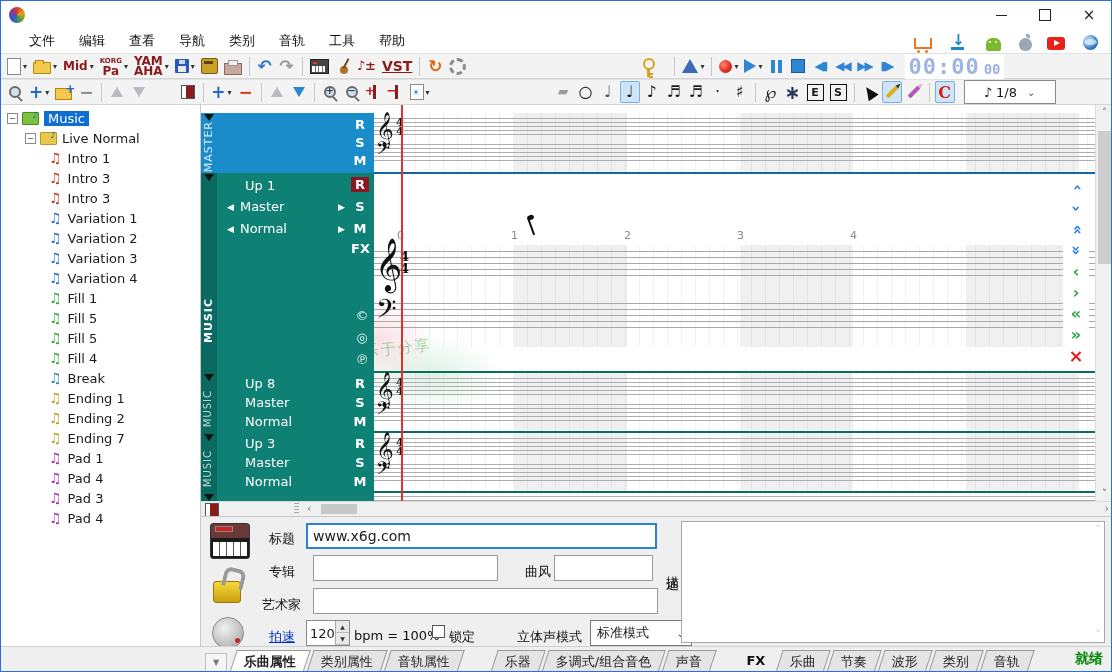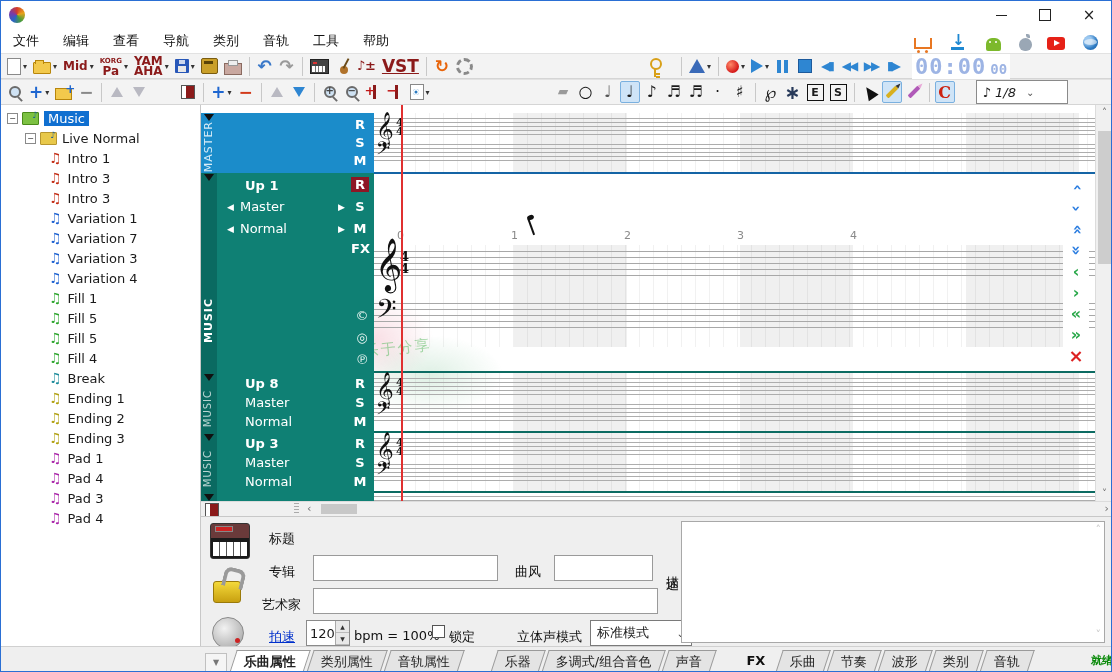--- a/index.html
+++ b/index.html
@@ -9,21 +9,21 @@
   
   .titlebar{position:absolute;left:0;top:0;right:0;height:28px;background:#fff;display:flex;align-items:center;}
   .appicon{width:16px;height:16px;border-radius:50%;margin:0 9px 0 8px;
            background:conic-gradient(#d43a2a,#e8a21a,#4a9e3a,#2a62c8,#7a3aa8,#d43a2a);}
   .apptitle{font-size:13px;color:#111;}
   .winbtns{margin-left:auto;display:flex;height:28px;}
   .winbtn{width:44px;height:28px;display:flex;align-items:center;justify-content:center;font-size:15px;color:#222;}
   .winbtn .sq{width:10px;height:10px;border:1px solid #222;}
   .winbtn .mn{width:11px;height:1px;background:#222;display:block;}
   
-  .menubar{position:absolute;left:0;top:28px;right:0;height:24px;background:#fff;display:flex;align-items:center;padding-left:0;}
+  .menubar{position:absolute;left:0;top:28px;right:0;height:24px;background:#fff;display:flex;align-items:center;padding-left:16px;}
   .menu-item{padding:0 12px;font-size:13px;color:#111;}
   .quicklinks{margin-left:auto;display:flex;align-items:center;gap:17px;padding-right:14px;}
   .qk{width:19px;height:17px;position:relative;display:inline-block;}
   .qk-cart{border-bottom:2px solid #e87722;border-left:2px solid #e87722;border-right:2px solid #e87722;height:9px;width:14px;top:2px;}
   .qk-cart::after{content:"";position:absolute;left:1px;bottom:-6px;width:3px;height:3px;border-radius:50%;background:#e87722;box-shadow:8px 0 0 #e87722;}
   .qk-dl{color:#1e88d2;font-weight:bold;font-size:15px;line-height:15px;text-align:center;}
   .qk-dl::after{content:"";position:absolute;left:2px;bottom:0px;width:13px;height:3px;background:#1e88d2;}
   .qk-android{width:15px;height:13px;background:#7cb92c;border-radius:6px 6px 2px 2px;top:3px;left:1px;}
   .qk-android::after{content:"";position:absolute;top:3px;left:3px;width:2px;height:2px;border-radius:50%;background:#fff;box-shadow:6px 0 0 #fff;}
   .qk-apple{width:13px;height:13px;background:#9aa7b5;border-radius:50% 50% 46% 46%;top:3px;left:2px;}
@@ -100,41 +100,41 @@
   .clock .small{font-size:14px;margin-left:4px;}
   .notebtn{font-size:15px;}
   .halfnote{color:#555;}
   .boxletter{width:15px;height:15px;border:1.5px solid #111;display:inline-flex;align-items:center;justify-content:center;font-size:11px;font-weight:bold;}
   .cursor-tri{width:0;height:0;border-left:6px solid transparent;border-right:6px solid transparent;border-bottom:13px solid #111;transform:rotate(-35deg);}
   .pencil{width:14px;height:4px;background:#d8b020;transform:rotate(-45deg);border-radius:1px;position:relative;}
   .pencil::after{content:"";position:absolute;right:-5px;top:0;border-left:5px solid #333;border-top:2px solid transparent;border-bottom:2px solid transparent;}
   .pencil.eraser{background:#b05ab8;}
   .pencil.eraser::after{border-left-color:#e8a8d8;}
   .magnet{color:#cc2211;font-weight:bold;font-size:16px;font-family:"DejaVu Serif",serif;}
-  .gridcombo{display:inline-flex;align-items:center;background:#fff;border:1px solid #8a8a8a;height:22px;padding:0 6px;margin-left:20px;min-width:78px;justify-content:flex-start;font-style:italic;}
+  .gridcombo{display:inline-flex;align-items:center;background:#fff;border:1px solid #8a8a8a;height:22px;padding:0 6px;margin-left:8px;min-width:78px;justify-content:center;}
   .gridcombo .chev{color:#555;font-size:10px;margin-left:10px;}
   
   .tree{position:absolute;left:0;top:104px;width:200px;height:541px;background:#fff;border-right:1px solid #c8c8c8;box-sizing:border-box;padding-top:3px;overflow:hidden;}
   .trow{height:20px;display:flex;align-items:center;white-space:nowrap;}
   .expander{width:9px;height:9px;border:1px solid #8a8a8a;background:#fff;display:inline-flex;align-items:center;justify-content:center;font-size:8px;line-height:7px;color:#333;margin-right:4px;flex:none;}
   .foldericon{width:15px;height:11px;border-radius:1px;margin-right:5px;position:relative;flex:none;}
   .folder-green{background:#7cc142;border:1px solid #4a8a1a;}
   .folder-gold{background:#e8c84a;border:1px solid #b8962e;}
   .foldericon::after{content:"♪";position:absolute;right:0px;top:-3px;font-size:9px;color:#145a9c;}
   .tnote{font-size:14px;margin-right:6px;flex:none;}
   .sel-label{background:#0f6fd0;color:#fff;padding:0 4px;}
   
   .trackcol{position:absolute;left:200px;top:104px;width:173px;height:396px;background:#fff;}
   .thdr{position:absolute;left:0;width:173px;box-sizing:border-box;}
   .thdr .strip{position:absolute;left:0;top:0;bottom:0;width:16px;}
   .vtext{position:absolute;left:1px;writing-mode:vertical-rl;transform:rotate(180deg);font-size:11px;letter-spacing:1px;font-weight:bold;}
   .collapse-tri{position:absolute;left:3px;top:1px;width:0;height:0;border-left:5px solid transparent;border-right:5px solid transparent;border-top:7px solid #111;}
   .rsm{position:absolute;right:5px;color:#fff;font-weight:bold;font-size:13px;text-align:center;width:18px;}
   .rbadge{background:#8d1624;}
-  .tname{position:absolute;left:44px;color:#fff;font-weight:bold;font-size:13px;}
+  .tname{position:absolute;left:44px;color:#fff;font-weight:normal;font-size:13px;}
   .tsel{position:absolute;left:26px;color:#fff;font-size:13px;display:flex;align-items:center;gap:6px;}
   .tsel .ar{font-size:9px;}
   .plain{font-weight:normal;}
   .rights{position:absolute;right:3px;color:#eaf6f3;font-size:13px;text-align:center;width:18px;}
   
   .staffarea{position:absolute;left:373px;top:104px;width:721px;height:396px;background:#fff;overflow:hidden;}
   .ruler{position:absolute;left:200px;top:104px;width:894px;height:8px;background:#fff;
          background-image:repeating-linear-gradient(90deg,#9a9a9a 0 1px,transparent 1px 6px),repeating-linear-gradient(90deg,#707070 0 1px,transparent 1px 57px);
          background-size:100% 2px,100% 6px;background-position:0 6px,0 2px;background-repeat:no-repeat;}
   .mstripe{position:absolute;width:113px;background:#f0f0f0;}
@@ -197,21 +197,21 @@
   
   .tabbar{position:absolute;left:0;top:645px;width:1112px;height:27px;background:#efefef;border-top:1px solid #d0d0d0;display:flex;align-items:flex-end;box-sizing:border-box;padding-left:204px;}
   .tab-dd{position:absolute;left:204px;top:6px;width:20px;height:17px;background:#f5f5f5;border:1px solid #c0c0c0;display:flex;align-items:center;justify-content:center;font-size:8px;color:#777;}
   .tabsrow{display:flex;align-items:flex-end;height:27px;margin-left:28px;}
   .tab{height:22px;background:#e4e4e4;border:1px solid #9a9a9a;border-bottom:none;transform:skewX(-18deg);display:flex;align-items:center;padding:0 10px;margin-right:3px;}
   .tab>span{transform:skewX(18deg);font-size:13px;color:#222;white-space:nowrap;}
   .tab.active{background:#fff;}
   .tab.active>span{font-weight:bold;}
   .fxlabel{font-weight:bold;font-size:13px;color:#111;margin:0 14px 5px 30px;}
   .gap-left{margin-left:30px;}
-  .status-ready{margin-left:auto;margin-bottom:5px;font-weight:bold;color:#0a8a0a;font-size:11px;}
+  .status-ready{margin-left:auto;margin-right:10px;margin-bottom:5px;font-weight:bold;color:#0a8a0a;font-size:14px;}
 </style>
 </head>
 <body>
 
 <div id="app">
 
   <div class="titlebar">
     <span class="appicon"></span>
     <div class="winbtns">
       <span class="winbtn">
@@ -288,21 +288,21 @@
     <span class="tbtn">
         <span class="ic ic-piano"></span>
       </span>
     <span class="tbtn">
         <span class="ic ic-guitar"></span>
       </span>
     <span class="tbtn">
         <span class="redtxt" style="font-size:13px">♪±</span>
       </span>
     <span class="tbtn">
-        <span class="redtxt" style="text-decoration:underline;font-size:17px">VST</span>
+        <span class="redtxt" style="text-decoration:underline;font-size:14px">VST</span>
       </span>
     <span class="sep"></span>
     <span class="tbtn">
         <span class="refresh">↻</span>
       </span>
     <span class="tbtn">
         <span class="ic ic-gear"></span>
       </span>
     <span class="tbtn" style="margin-left:170px">
         <span class="ic ic-key"></span>
@@ -489,21 +489,21 @@
         <div class="trow" style="padding-left:48px">
         <span class="tnote" style="color: rgb(194, 42, 18);">♫</span>
         <span>Intro 3</span>
       </div>
         <div class="trow" style="padding-left:48px">
         <span class="tnote" style="color: rgb(26, 95, 208);">♫</span>
         <span>Variation 1</span>
       </div>
         <div class="trow" style="padding-left:48px">
         <span class="tnote" style="color: rgb(26, 95, 208);">♫</span>
-        <span>Variation 7</span>
+        <span>Variation 2</span>
       </div>
         <div class="trow" style="padding-left:48px">
         <span class="tnote" style="color: rgb(26, 95, 208);">♫</span>
         <span>Variation 3</span>
       </div>
         <div class="trow" style="padding-left:48px">
         <span class="tnote" style="color: rgb(26, 95, 208);">♫</span>
         <span>Variation 4</span>
       </div>
         <div class="trow" style="padding-left:48px">
@@ -529,21 +529,21 @@
         <div class="trow" style="padding-left:48px">
         <span class="tnote" style="color: rgb(176, 160, 16);">♫</span>
         <span>Ending 1</span>
       </div>
         <div class="trow" style="padding-left:48px">
         <span class="tnote" style="color: rgb(176, 160, 16);">♫</span>
         <span>Ending 2</span>
       </div>
         <div class="trow" style="padding-left:48px">
         <span class="tnote" style="color: rgb(176, 160, 16);">♫</span>
-        <span>Ending 3</span>
+        <span>Ending 7</span>
       </div>
         <div class="trow" style="padding-left:48px">
         <span class="tnote" style="color: rgb(168, 34, 168);">♫</span>
         <span>Pad 1</span>
       </div>
         <div class="trow" style="padding-left:48px">
         <span class="tnote" style="color: rgb(168, 34, 168);">♫</span>
         <span>Pad 4</span>
       </div>
         <div class="trow" style="padding-left:48px">
@@ -727,24 +727,27 @@
 
   <div class="props">
     <div class="propicons">
       <div class="pic-piano"></div>
       <div class="pic-lock"></div>
       <div class="pic-knob"></div>
       <a class="vol-link linktxt">音量</a>
     </div>
 
     <span class="plabel" style="left:68px;top:13px;">标题</span>
+    <div class="pinput focus" style="left:105px;top:6px;width:351px;height:26px;">
+      <span>www.x6g.com</span>
+    </div>
 
     <span class="plabel" style="left:68px;top:46px;">专辑</span>
     <div class="pinput" style="left:112px;top:38px;width:185px;height:26px;"></div>
-    <span class="plabel" style="left:314px;top:46px;">曲风</span>
+    <span class="plabel" style="left:324px;top:46px;">曲风</span>
     <div class="pinput" style="left:353px;top:38px;width:99px;height:26px;"></div>
 
     <span class="plabel" style="left:61px;top:79px;">艺术家</span>
     <div class="pinput" style="left:112px;top:71px;width:345px;height:26px;"></div>
 
     <a class="plabel linktxt" style="left:68px;top:111px;">拍速</a>
     <div class="spinner">
       <span class="num">120</span>
       <span class="btns">
           <span>▲</span>

